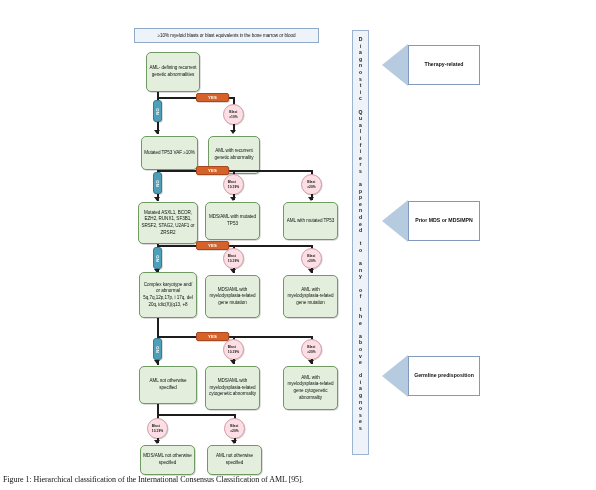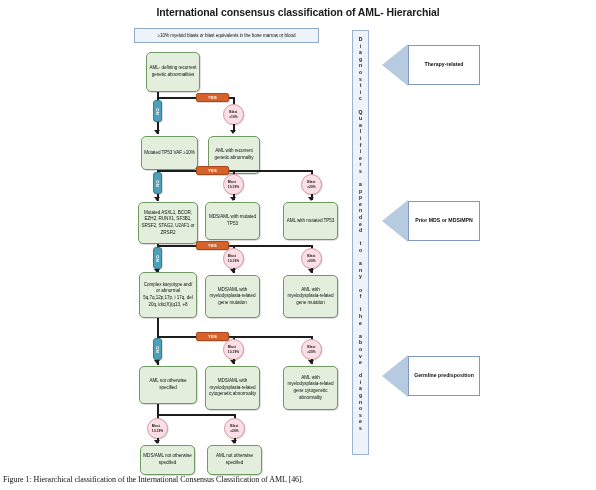--- a/index.html
+++ b/index.html
@@ -161,21 +161,20 @@
     font-size:8px;
     color:#111;
     letter-spacing:-0.05px;
   }
 </style>
 </head>
 <body>
 
 <div class="stage">
 
-  <div class="title">International consensus classification of AML- Hierarchial</div>
 
   <div class="header-box">
     <span>≥10% myeloid blasts or blast equivalents in the bone marrow or blood</span>
   </div>
 
   <div class="gbox" style="left:146px;top:52px;width:54px;height:40px;">
     <span>AML- defining recurrent genetic abnormalities</span>
   </div>
 
   <div class="vline" style="left:157px;top:92px;height:14px;"></div>
@@ -362,15 +361,15 @@
   <div class="ctri" style="left:382px;top:200px;"></div>
   <div class="callout" style="left:408px;top:201px;width:72px;height:40px;">
     <span>Prior MDS or MDS/MPN</span>
   </div>
 
   <div class="ctri" style="left:382px;top:355px;"></div>
   <div class="callout" style="left:408px;top:356px;width:72px;height:40px;">
     <span>Germline predisposition</span>
   </div>
 
-  <div class="caption">Figure 1: Hierarchical classification of the International Consensus Classification of AML [46].</div>
+  <div class="caption">Figure 1: Hierarchical classification of the International Consensus Classification of AML [95].</div>
 
 </div>
 
 </body></html>

